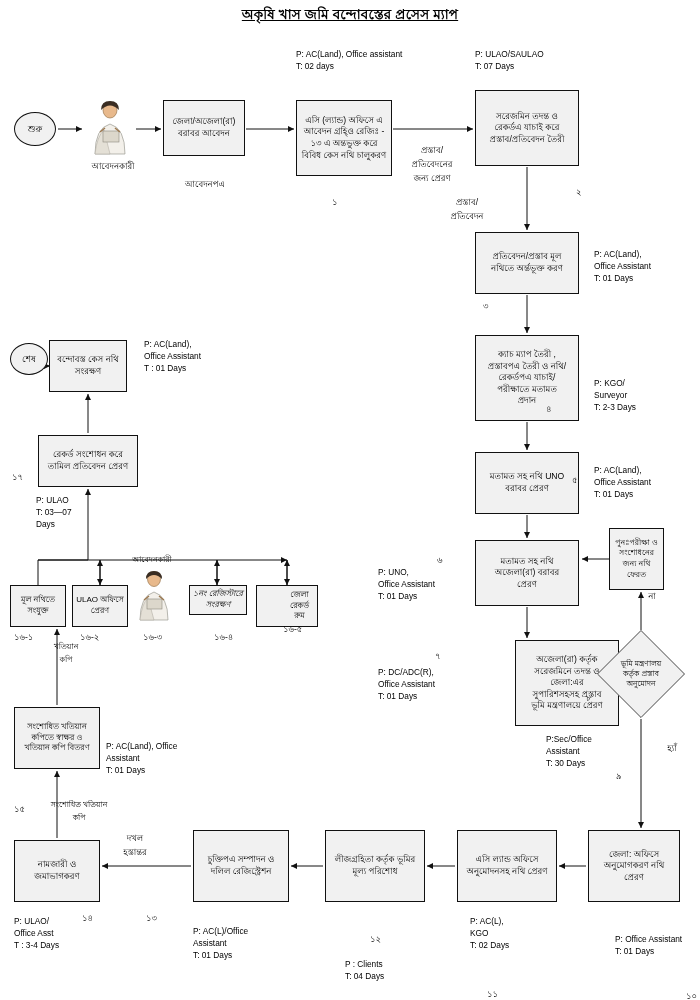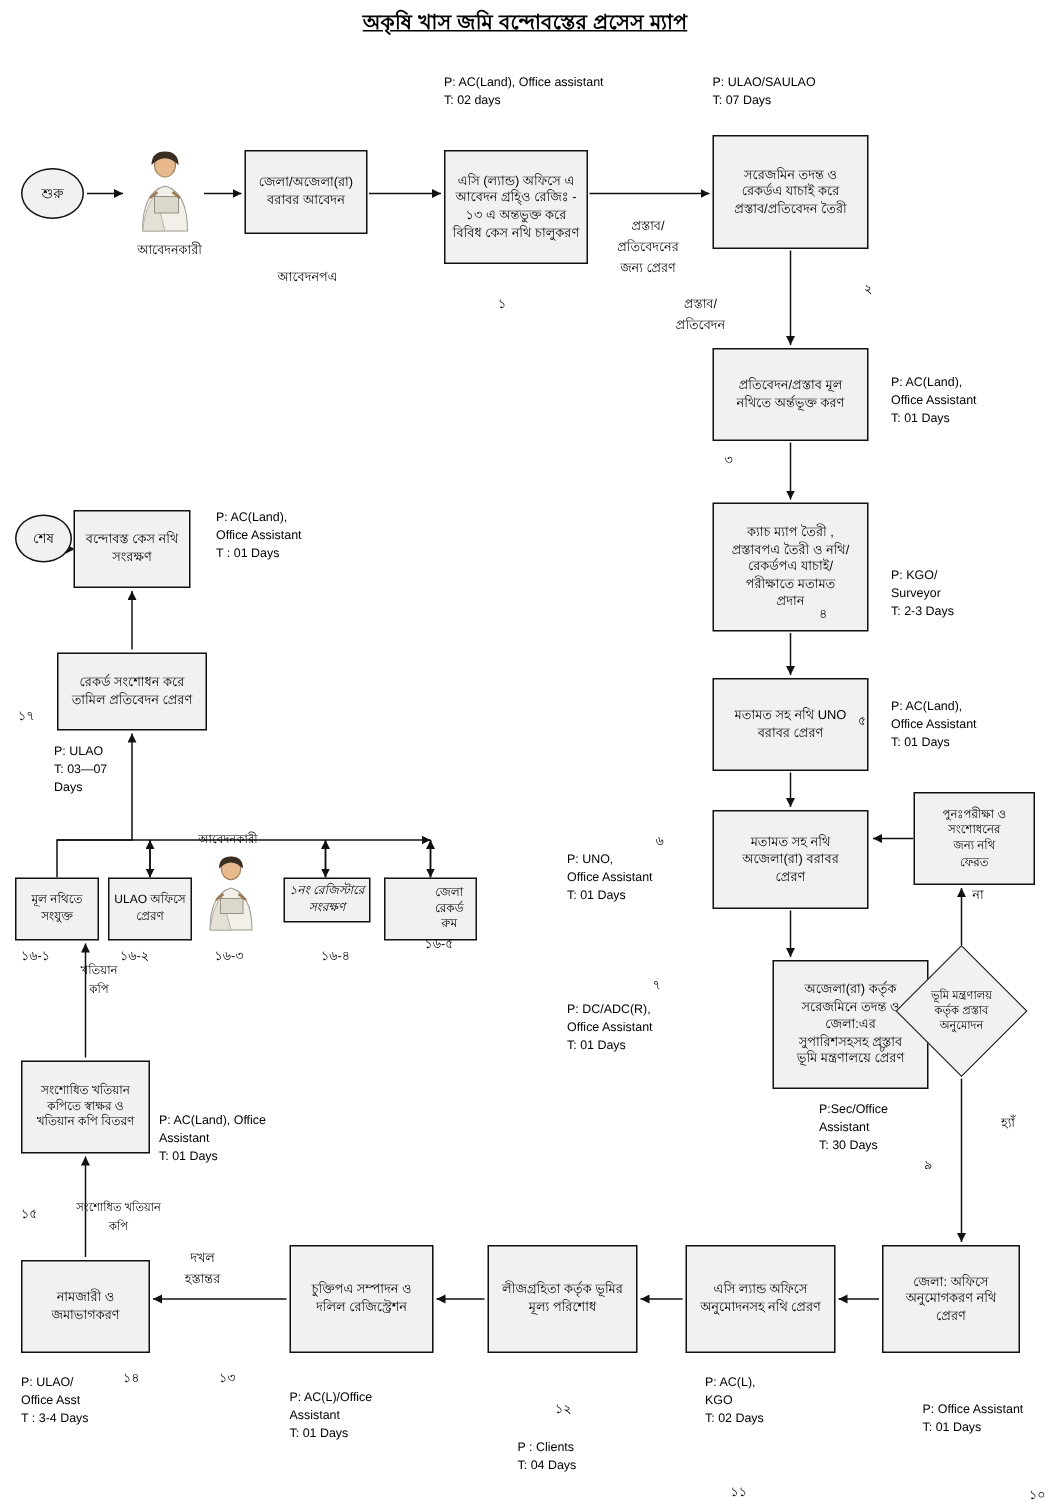--- a/index.html
+++ b/index.html
@@ -201,36 +201,36 @@
   <div class="box" style="left:475px;top:452px;width:104px;height:62px;text-align:center;">মতামত সহ নথি UNO
 বরাবর প্রেরণ</div>
   <div class="box" style="left:475px;top:540px;width:104px;height:66px;">মতামত সহ নথি
 অজেলা(রা) বরাবর
 প্রেরণ</div>
   <div class="box" style="left:475px;top:640px;width:104px;height:86px;margin-left:40px;">অজেলা(রা) কর্তৃক
 সরেজমিনে তদন্ত ও
 জেলা:এর
 সুপারিশসহসহ প্রস্তাব
 ভূমি মন্ত্রণালয়ে প্রেরণ</div>
-  <div class="box" style="left:609px;top:528px;width:81px;height:62px;font-size:7.8px;">পুনঃপরীক্ষা ও
+  <div class="box" style="left:609px;top:528px;width:55px;height:62px;font-size:7.8px;">পুনঃপরীক্ষা ও
 সংশোধনের
 জন্য নথি
 ফেরত</div>
 
   <div class="diamond-wrap" style="left:597px;top:630px;width:88px;height:88px;">
     <div class="diamond-shape"></div>
     <div class="diamond-label">ভূমি মন্ত্রণালয়
 কর্তৃক প্রস্তাব
 অনুমোদন</div>
   </div>
 
   <div class="box" style="left:588px;top:830px;width:92px;height:72px;">জেলা: অফিসে
 অনুমোগকরণ নথি
 প্রেরণ</div>
-  <div class="box" style="left:457px;top:830px;width:100px;height:72px;font-family:Liberation Serif, serif;">এসি ল্যান্ড অফিসে
+  <div class="box" style="left:457px;top:830px;width:100px;height:72px;">এসি ল্যান্ড অফিসে
 অনুমোদনসহ নথি প্রেরণ</div>
   <div class="box" style="left:325px;top:830px;width:100px;height:72px;">লীজগ্রহিতা কর্তৃক ভূমির
 মূল্য পরিশোধ</div>
   <div class="box" style="left:193px;top:830px;width:96px;height:72px;">চুক্তিপএ সম্পাদন ও
 দলিল রেজিস্ট্রেশন</div>
   <div class="box" style="left:14px;top:840px;width:86px;height:62px;">নামজারী ও
 জমাভাগকরণ</div>
   <div class="box" style="left:14px;top:707px;width:86px;height:62px;font-size:8px;">সংশোধিত খতিয়ান
 কপিতে স্বাক্ষর ও
 খতিয়ান কপি বিতরণ</div>

